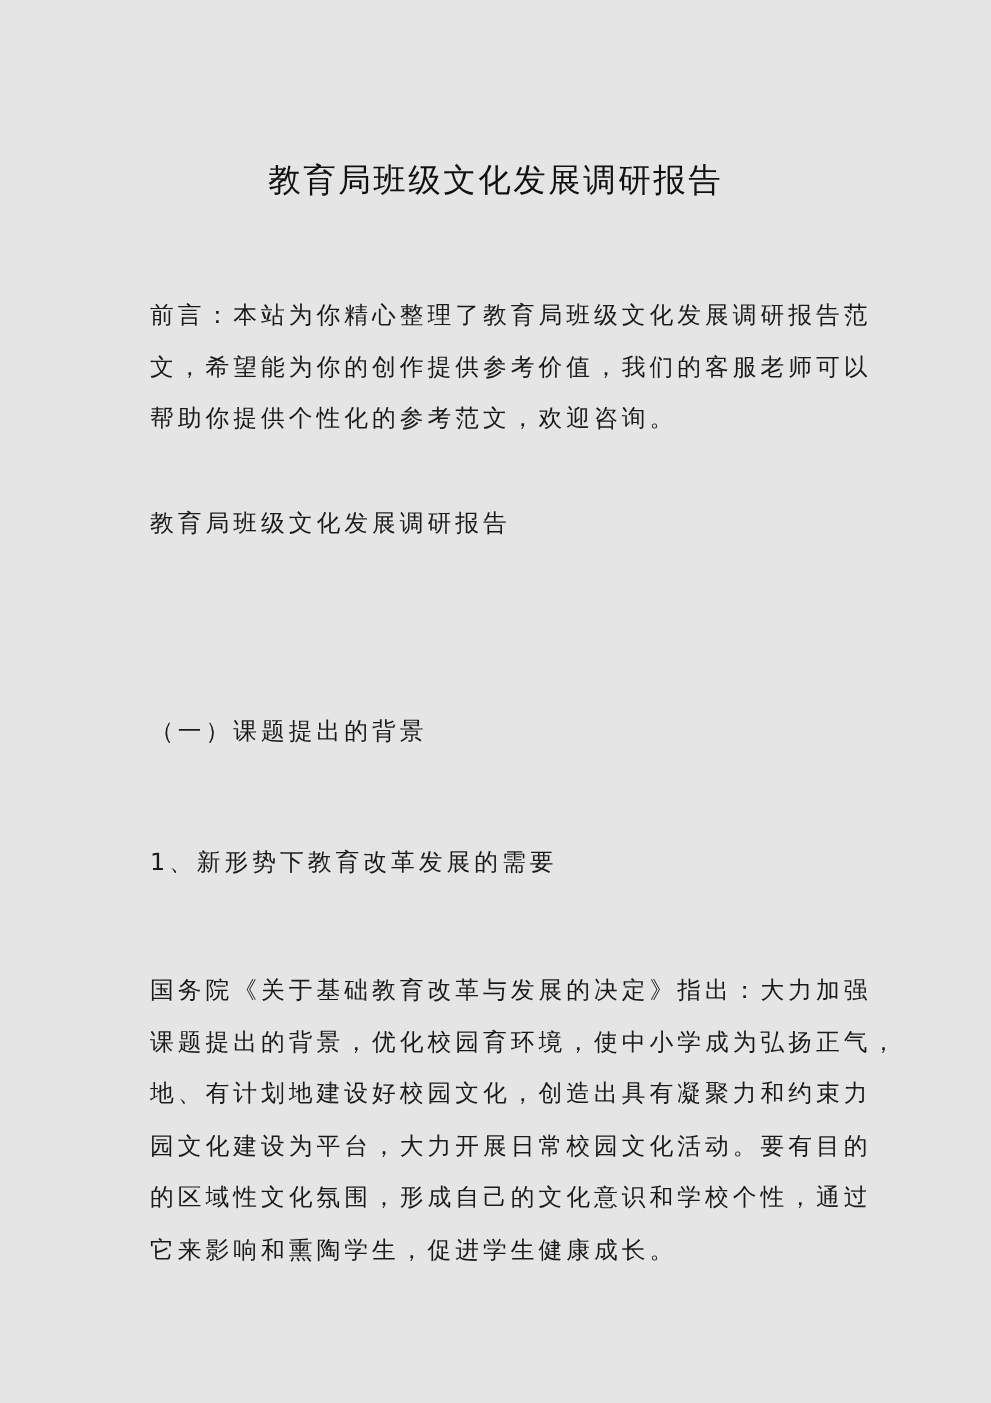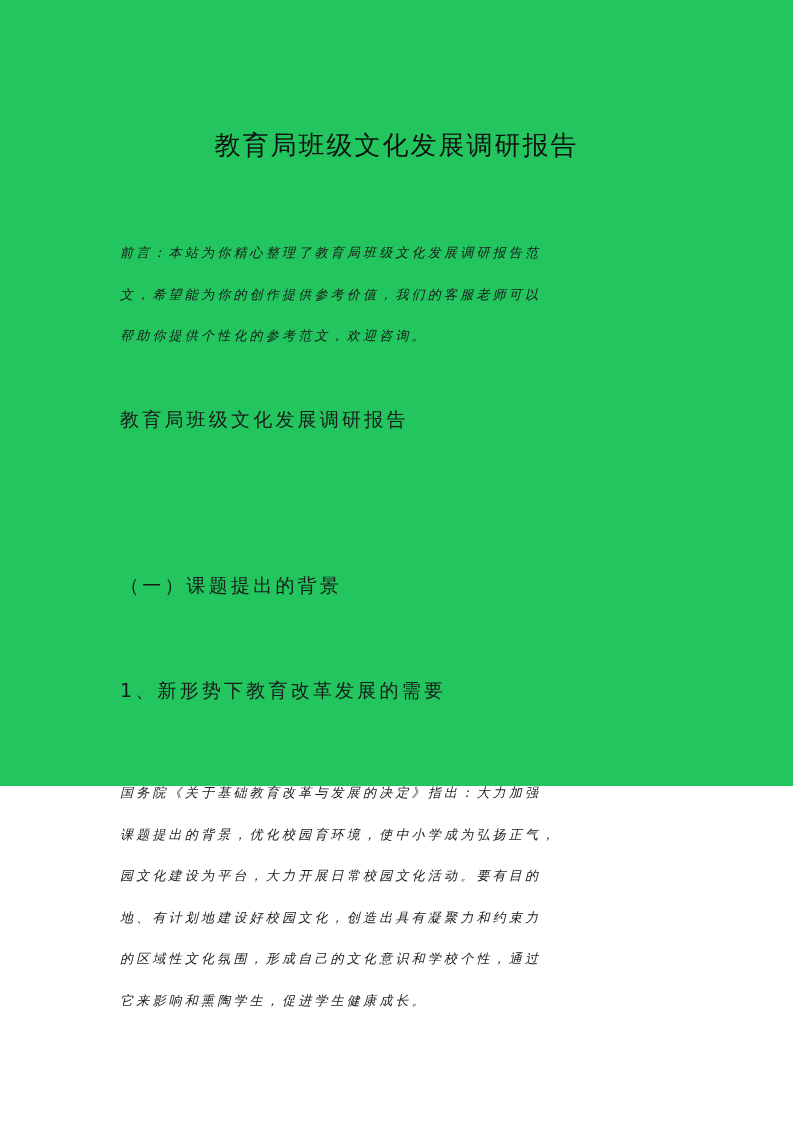--- a/index.html
+++ b/index.html
@@ -11,47 +11,46 @@
       width: 793px;
       height: 1122px;
       position: relative;
       overflow: hidden;
       font-family: "DejaVu Sans", "Liberation Sans", sans-serif;
       color: #111111;
     }
     .page {
       position: absolute;
       left: 0; top: 0;
-      width: 793px; height: 786px;
-      background: #22c55e;
+      width: 793px; height: 1122px;
+      background: #e5e5e5;
     }
     .doc-title {
       position: absolute;
       left: 0; right: 0;
       top: 126px;
       text-align: center;
       font-size: 26px;
       letter-spacing: 2px;
       line-height: 38px;
       margin: 0;
       font-weight: normal;
       color: #111;
     }
     .para {
       position: absolute;
       left: 120px;
       width: 560px;
-      font-size: 13px;
+      font-size: 19px;
       letter-spacing: 3.2px;
       line-height: 41.5px;
       margin: 0;
       color: #1a1a1a;
       text-align: justify;
       word-break: break-all;
-      font-style: italic;
     }
     .line {
       display: block;
       white-space: nowrap;
     }
     .single {
       position: absolute;
       left: 120px;
       font-size: 19px;
       letter-spacing: 3.2px;
@@ -77,19 +76,19 @@
   <p class="single" style="top:404px;">教育局班级文化发展调研报告</p>
 
 
   <p class="single" style="top:570px;">（一）课题提出的背景</p>
 
   <p class="single" style="top:675px;">1、新形势下教育改革发展的需要</p>
 
   <div class="para" style="top:772px;">
     <span class="line">国务院《关于基础教育改革与发展的决定》指出：大力加强</span>
     <span class="line">课题提出的背景，优化校园育环境，使中小学成为弘扬正气，</span>
+    <span class="line">地、有计划地建设好校园文化，创造出具有凝聚力和约束力</span>
     <span class="line">园文化建设为平台，大力开展日常校园文化活动。要有目的</span>
-    <span class="line">地、有计划地建设好校园文化，创造出具有凝聚力和约束力</span>
     <span class="line">的区域性文化氛围，形成自己的文化意识和学校个性，通过</span>
     <span class="line">它来影响和熏陶学生，促进学生健康成长。</span>
   </div>
 
 </div>
 
 </body></html>

